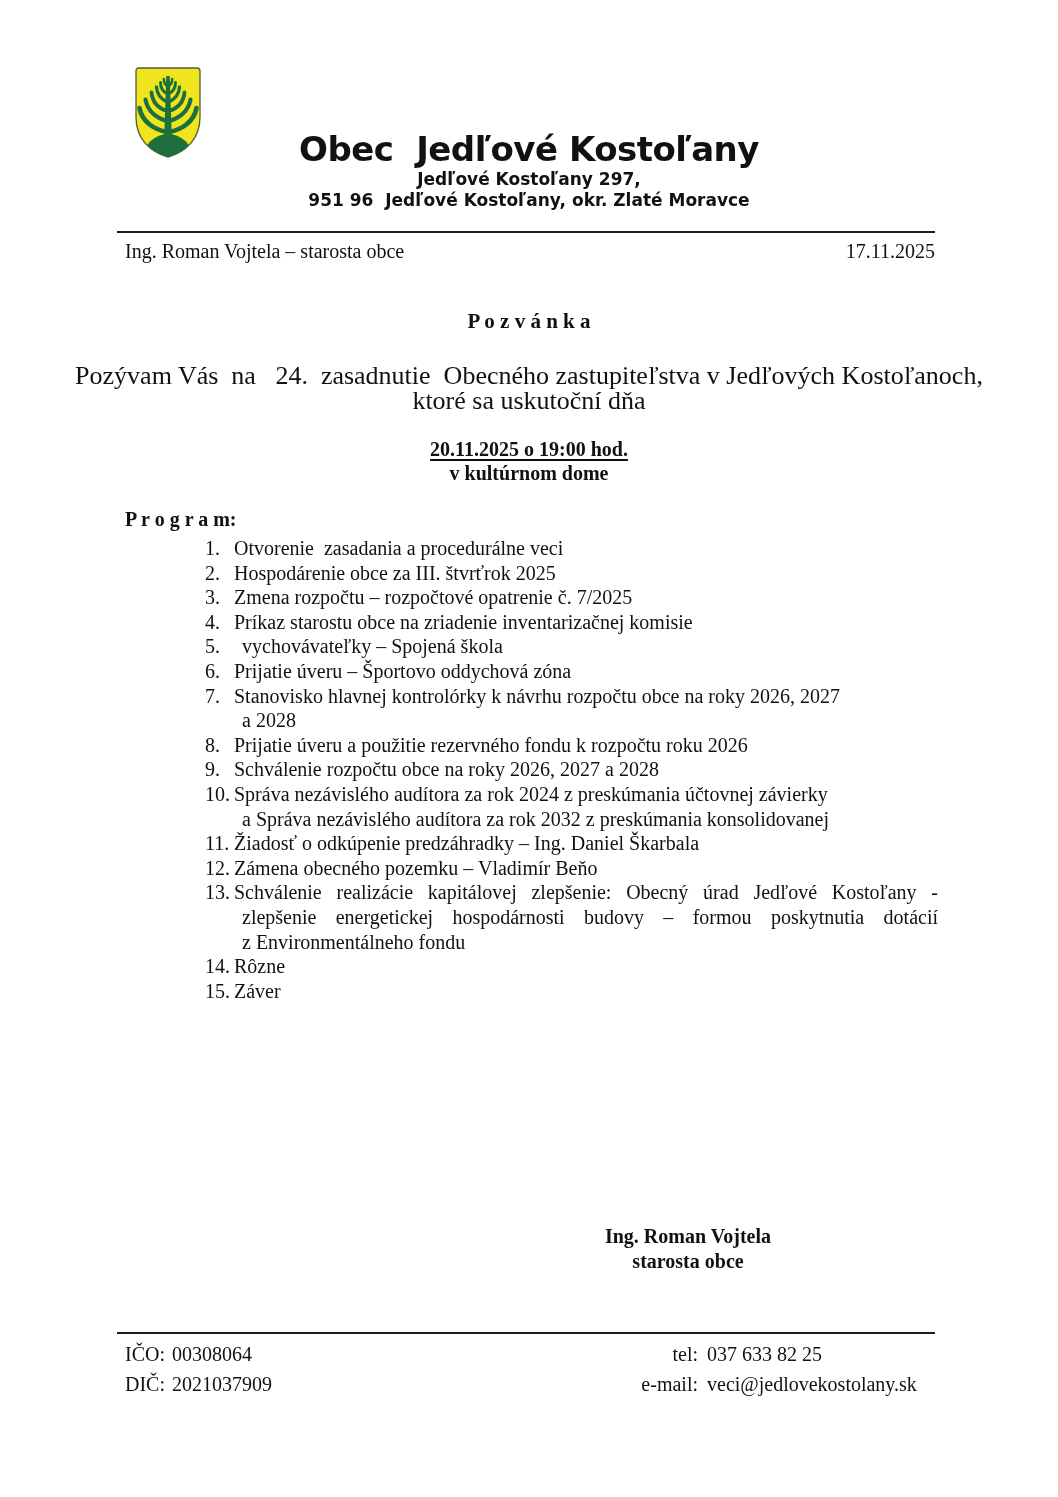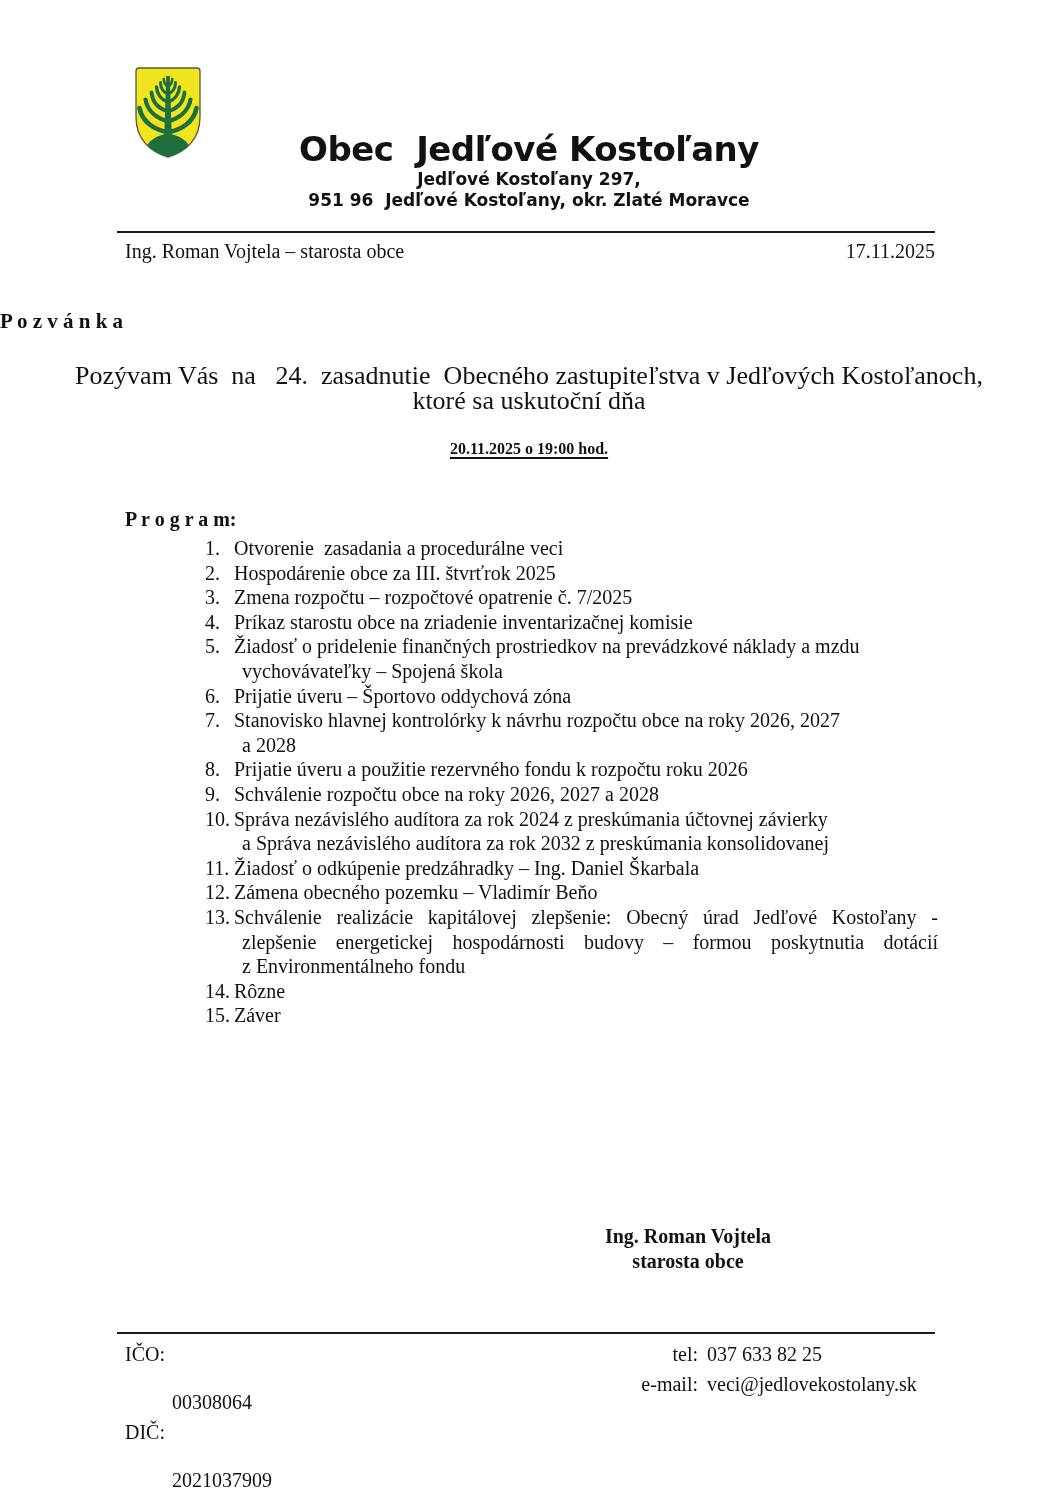--- a/index.html
+++ b/index.html
@@ -22,26 +22,26 @@
   .addr{font-size:17px;line-height:21px;}
 
   .rule{position:absolute;left:117px;right:123px;border-top:2px solid #1c1c1c;height:0;}
   .rule-top{top:231px;}
   .rule-bottom{top:1332px;}
 
   .sender-row{position:absolute;left:125px;right:123px;top:239px;
     display:flex;justify-content:space-between;font-size:20px;line-height:25px;}
 
   
-  .doc-title{position:absolute;left:0;right:0;top:309px;
+  .doc-title{position:absolute;left:0;right:0;top:309px;text-align:center;
     font-size:21px;font-weight:bold;}
   .intro{position:absolute;left:60px;right:60px;top:364px;text-align:center;
     font-size:26px;line-height:24.5px;}
   .meeting{position:absolute;left:0;right:0;top:437px;text-align:center;
-    font-size:16px;line-height:24px;font-weight:bold;}
+    font-size:20px;line-height:24px;font-weight:bold;}
   .meeting .when{text-decoration:underline;text-decoration-thickness:2px;text-underline-offset:3px;}
 
   .program-label{position:absolute;left:125px;top:508px;
     font-size:20px;font-weight:bold;}
 
   .program-list{position:absolute;left:205px;right:120px;top:536px;
     margin:0;padding:0;list-style:none;font-size:20px;line-height:24.6px;}
   .p-item{display:flex;align-items:flex-start;}
   .p-item .num{flex:0 0 29px;white-space:nowrap;}
   .p-item .txt{flex:1 1 auto;min-width:0;}
@@ -49,21 +49,21 @@
   .ln.cont{padding-left:8px;}
   .ln.stretch{white-space:normal;text-align-last:justify;}
 
   
   .signature{position:absolute;left:545px;top:1224px;width:286px;text-align:center;
     font-size:20px;line-height:25px;font-weight:bold;}
 
   
   .footer-left{position:absolute;left:125px;top:1339px;font-size:20px;line-height:30px;}
   .footer-left .row{display:flex;}
-  .footer-left .val{padding-left:7px;margin-top:48px;}
+  .footer-left .val{padding-left:7px;}
   .footer-right{position:absolute;left:622px;top:1339px;font-size:20px;line-height:30px;}
   .footer-right .row{display:flex;}
   .footer-right .lbl{flex:0 0 76px;text-align:right;}
   .footer-right .val{padding-left:9px;white-space:nowrap;}
 </style>
 </head>
 <body>
 
 <div class="page">
 
@@ -109,20 +109,21 @@
 
   <div class="doc-title">P o z v á n k a</div>
 
   <div class="intro">
     <div class="prewrap">Pozývam Vás  na   24.  zasadnutie  Obecného zastupiteľstva v Jedľových Kostoľanoch,</div>
     <div class="prewrap">ktoré sa uskutoční dňa</div>
   </div>
 
   <div class="meeting">
     <div class="when">20.11.2025 o 19:00 hod.</div>
+    <div>v kultúrnom dome</div>
   </div>
 
   <div class="program-label">P r o g r a m:</div>
 
   <ul class="program-list">
       <li class="p-item">
         <span class="num">1.</span>
         <div class="txt">
           <div class="ln">Otvorenie&nbsp; zasadania a procedurálne veci</div>
         </div>
@@ -141,21 +142,20 @@
       </li>
       <li class="p-item">
         <span class="num">4.</span>
         <div class="txt">
           <div class="ln">Príkaz starostu obce na zriadenie inventarizačnej komisie</div>
         </div>
       </li>
       <li class="p-item">
         <span class="num">5.</span>
         <div class="txt">
-          <div class="ln">Žiadosť o pridelenie finančných prostriedkov na prevádzkové náklady a mzdu</div>
           <div class="ln cont">vychovávateľky – Spojená škola</div>
         </div>
       </li>
       <li class="p-item">
         <span class="num">6.</span>
         <div class="txt">
           <div class="ln">Prijatie úveru – Športovo oddychová zóna</div>
         </div>
       </li>
       <li class="p-item">

